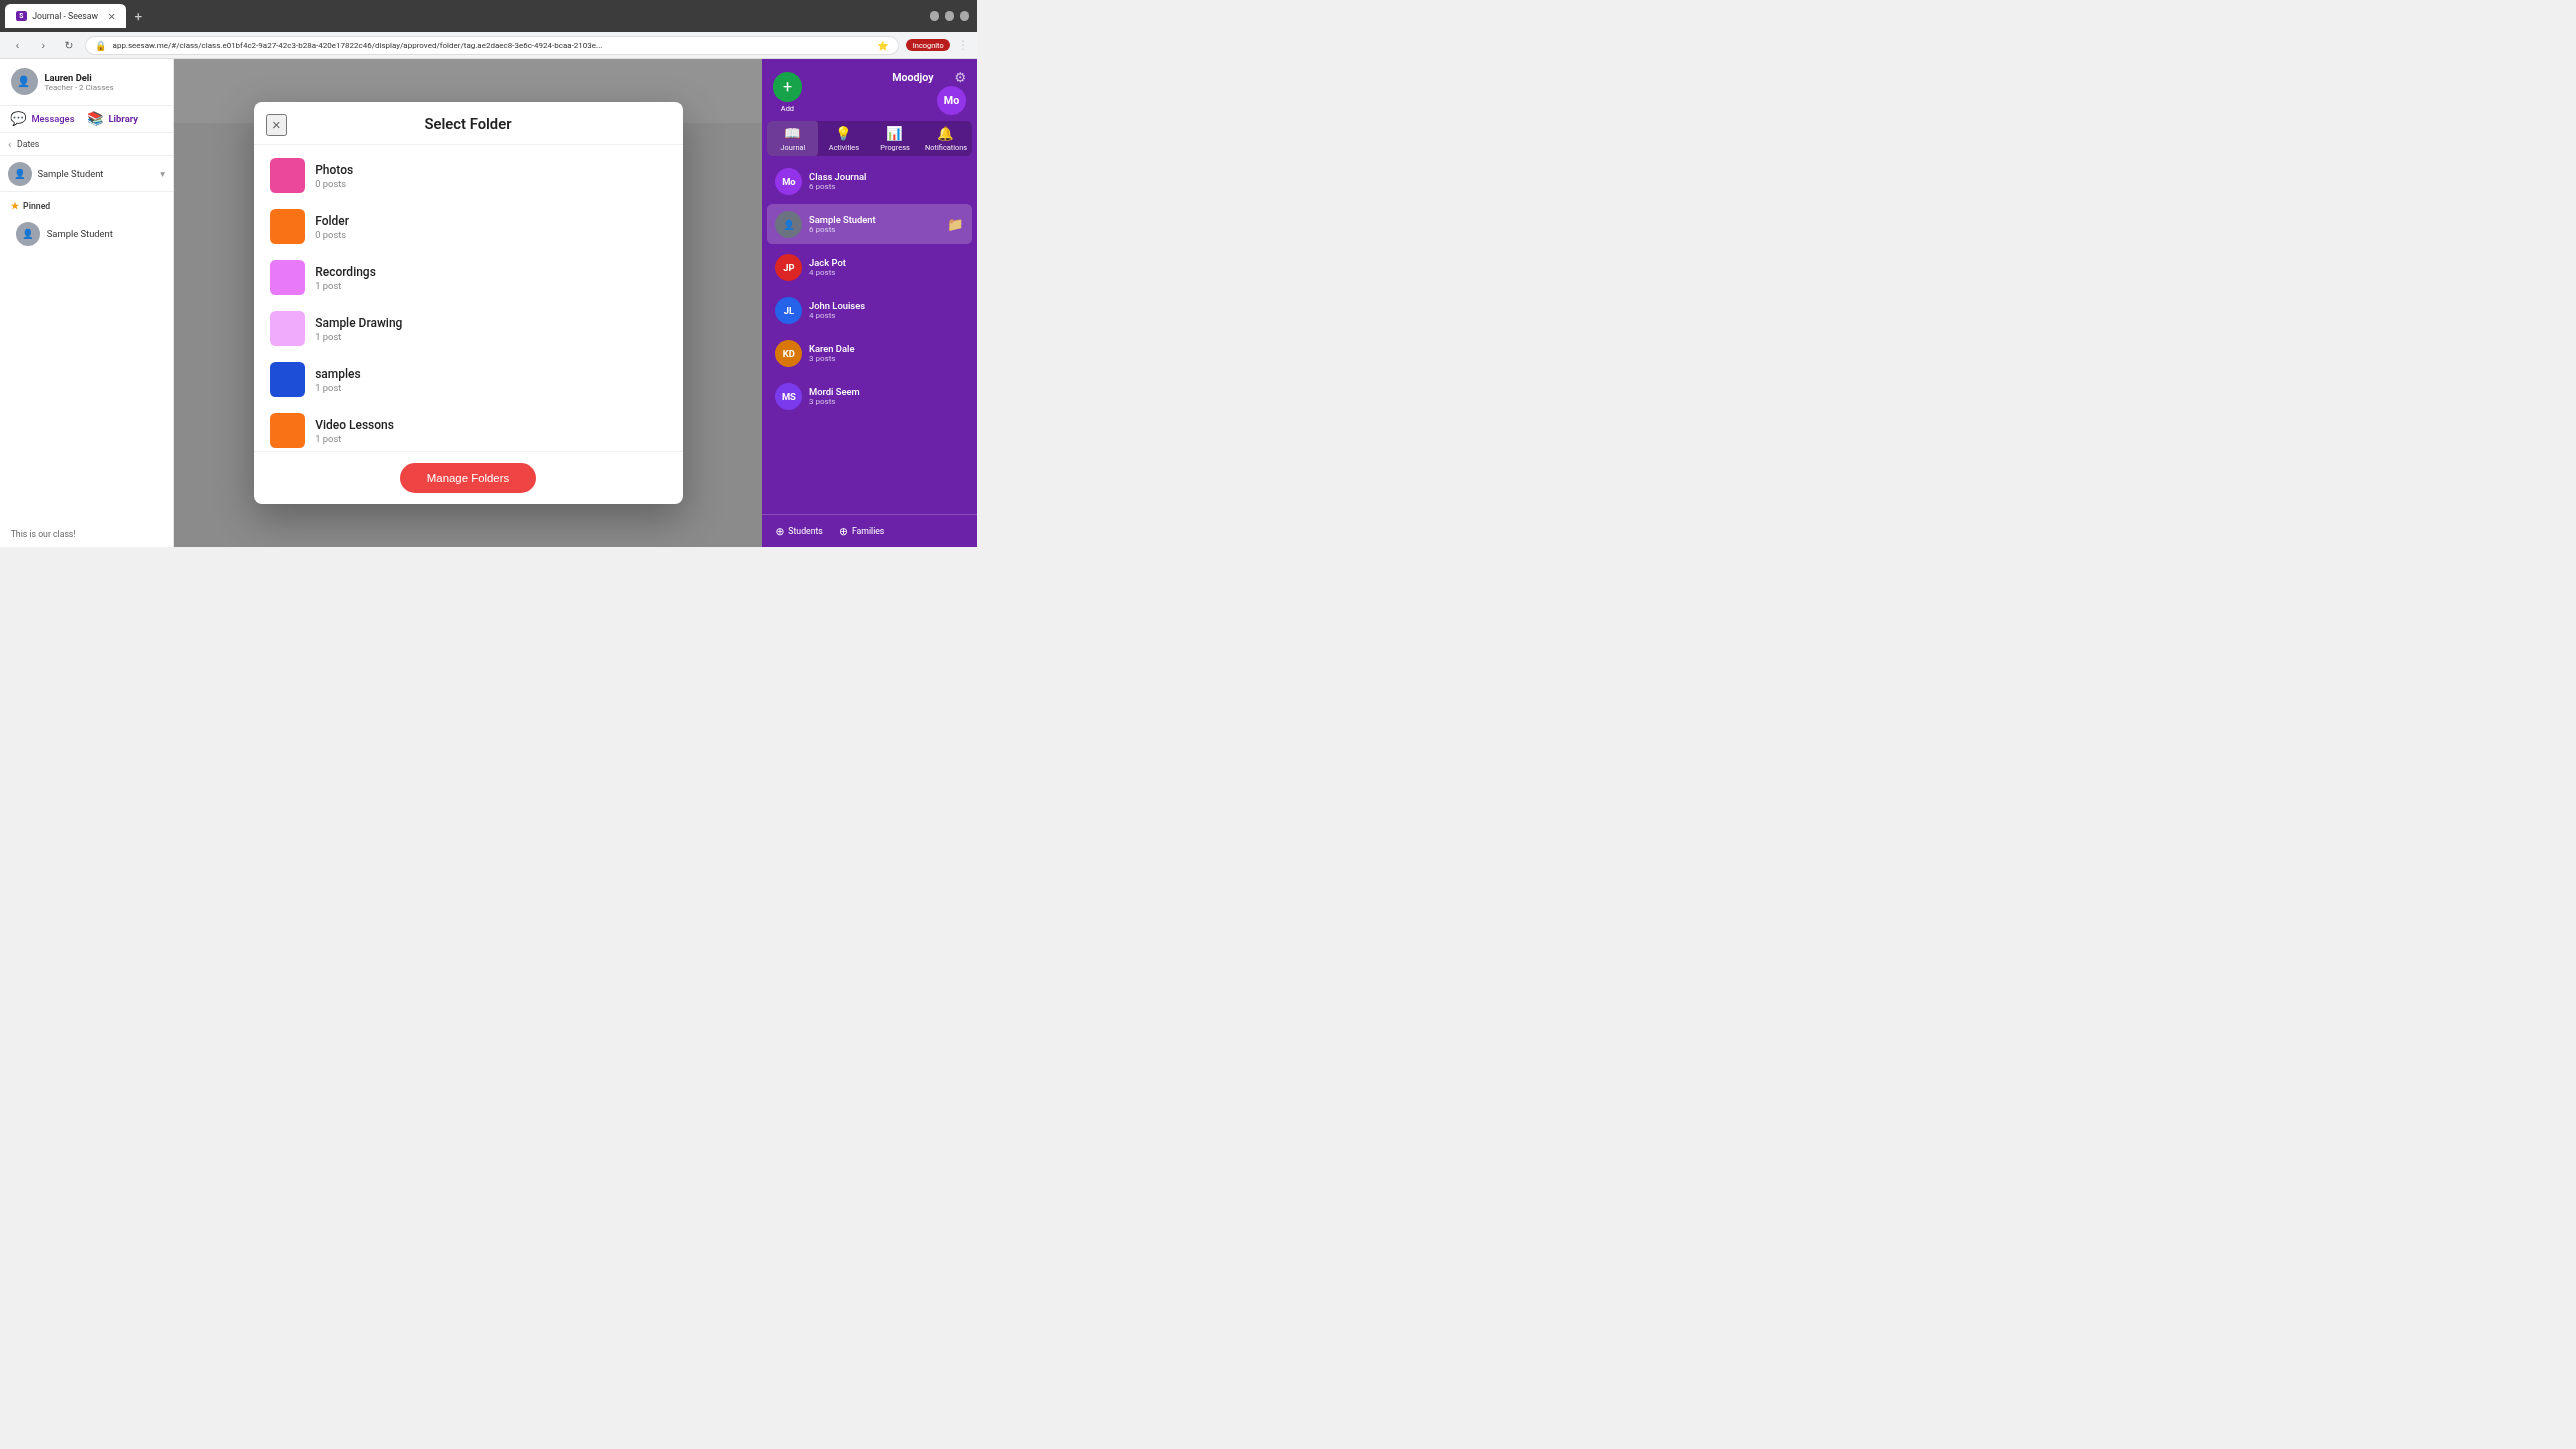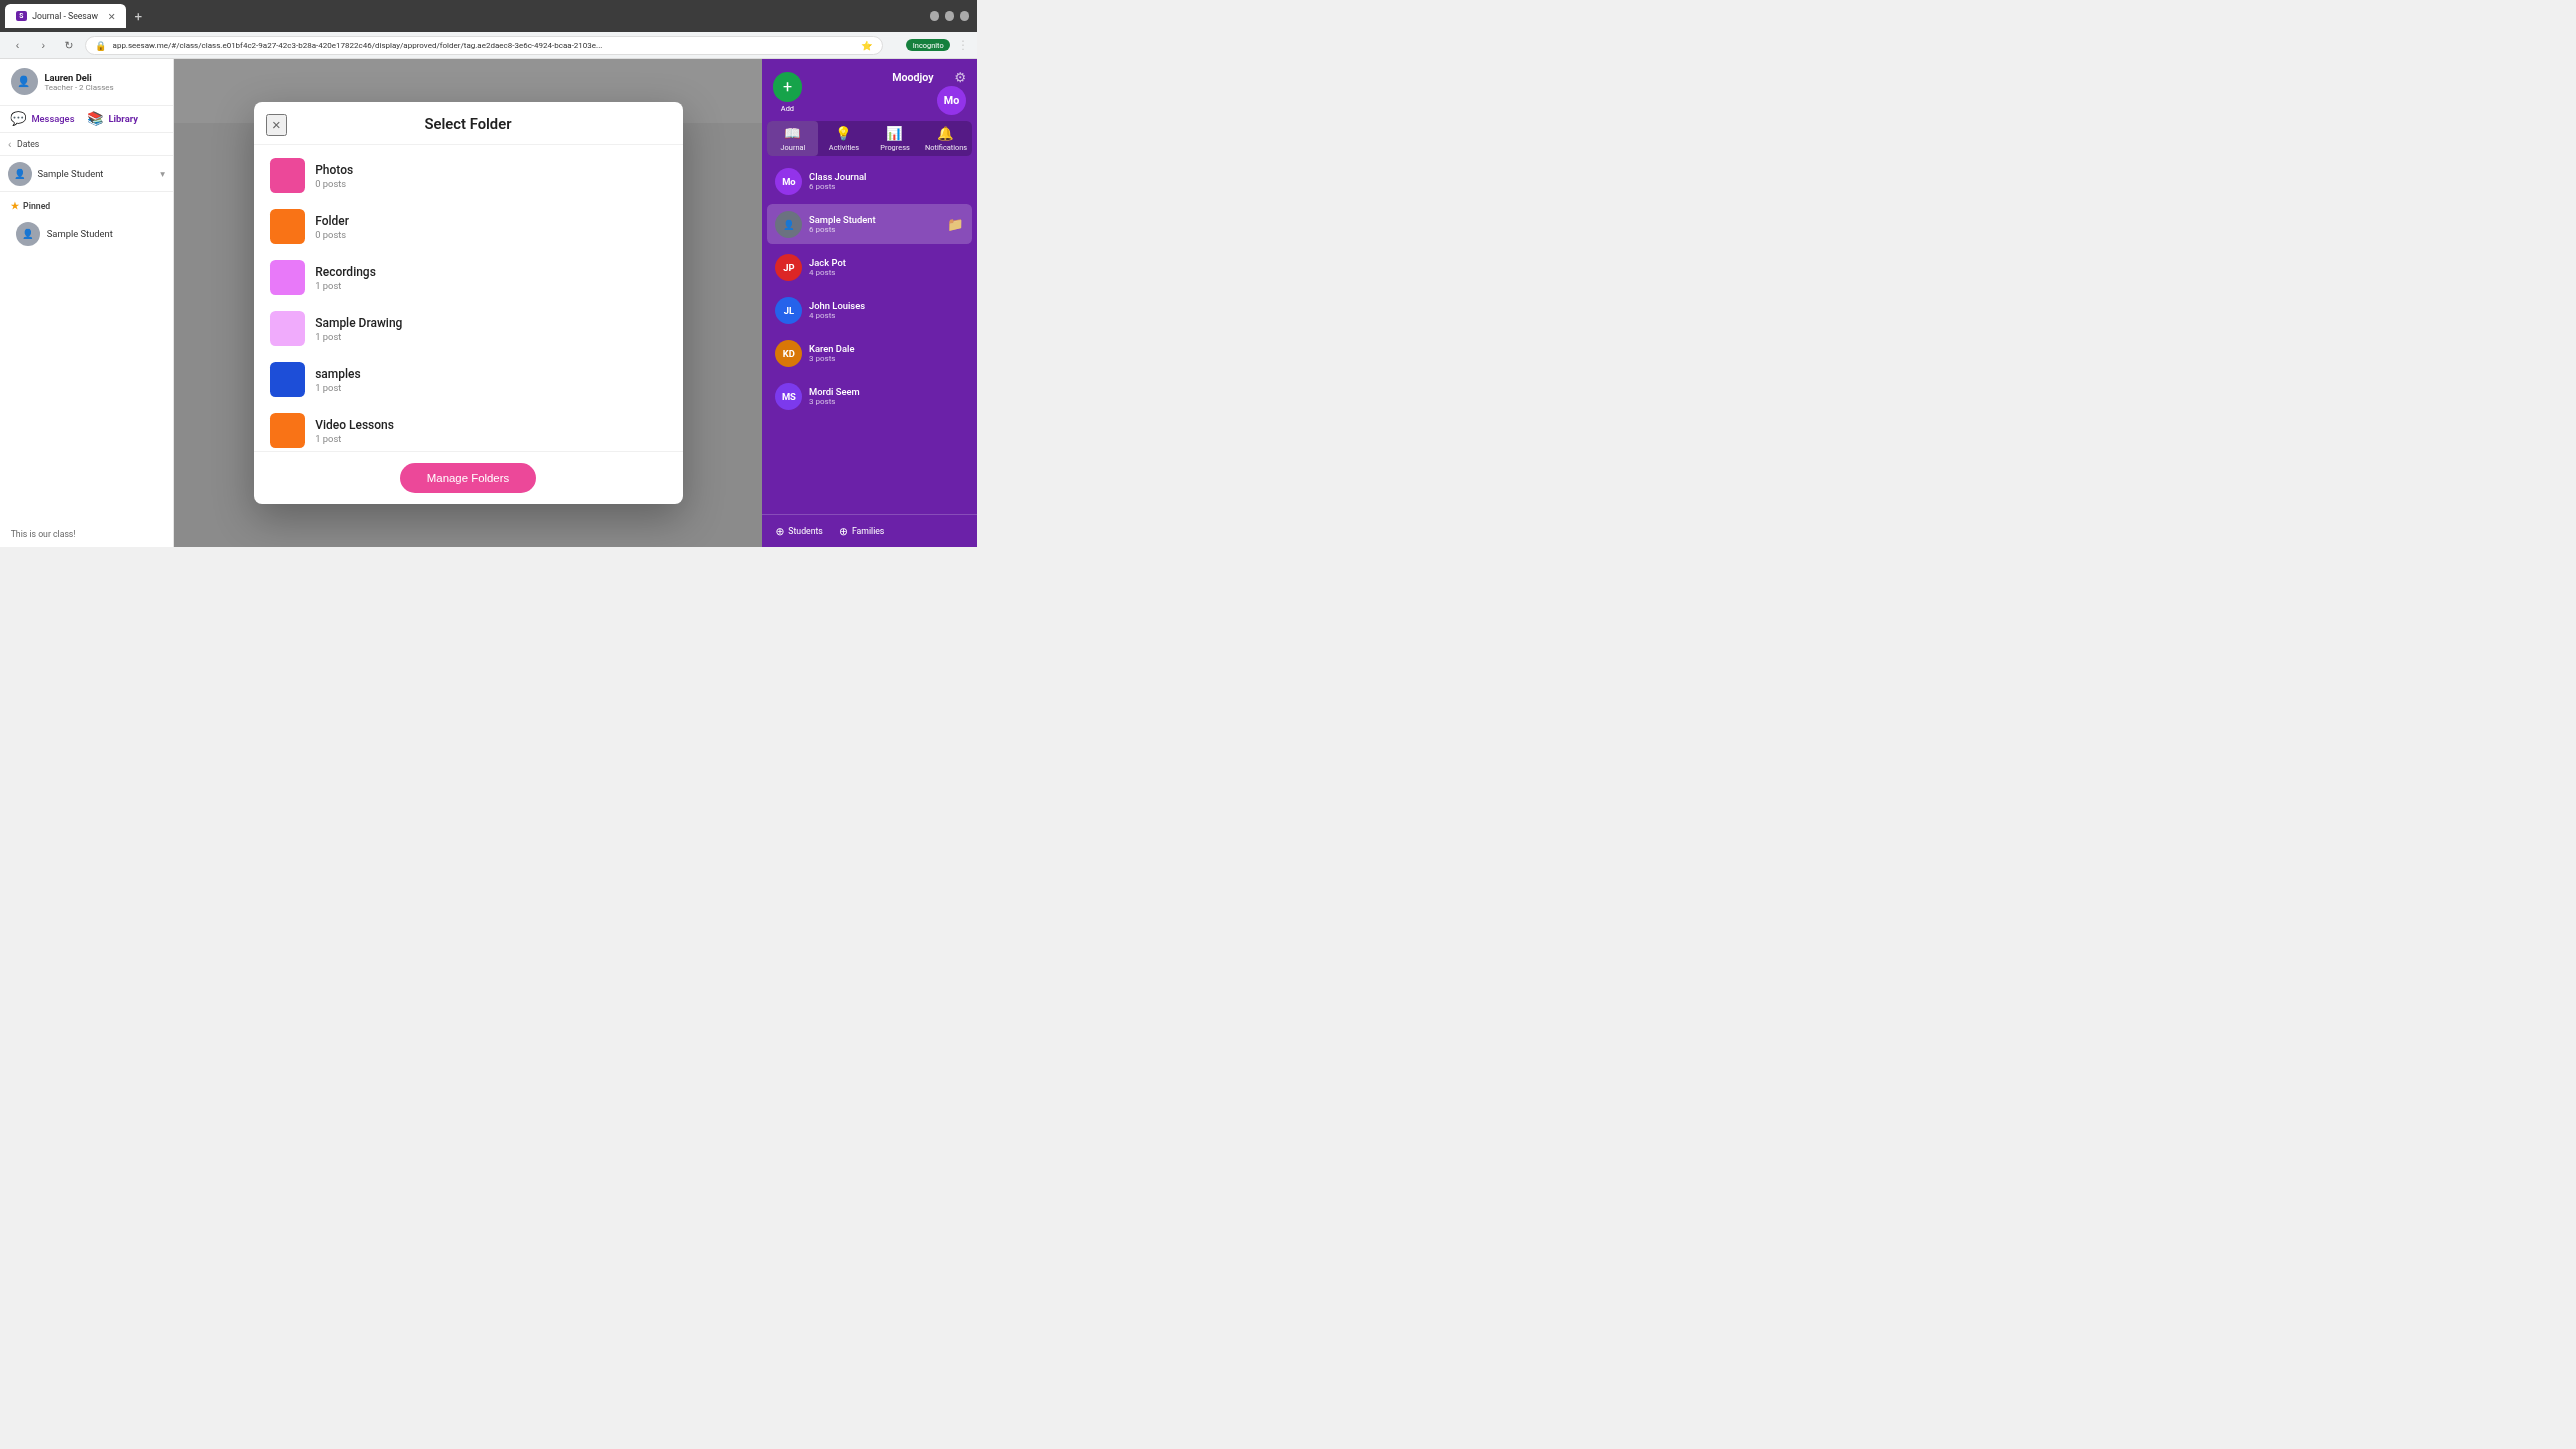--- a/index.html
+++ b/index.html
@@ -111,26 +111,25 @@
     }
     .address-text {
       font-size: 8px;
       color: #333;
       flex: 1;
       overflow: hidden;
       text-overflow: ellipsis;
       white-space: nowrap;
     }
     .incognito-badge {
-      background: #15803d;
+      background: #b91c1c;
       color: #fff;
       border-radius: 8px;
       padding: 1.3px 6.7px;
       font-size: 7.4px;
-      margin-left: 16px;
     }
 
     
     .app-container {
       display: flex;
       height: calc(547px - 59px);
       position: relative;
     }
 
     
@@ -401,21 +400,21 @@
       color: #888;
       margin-top: 1.3px;
     }
     .modal-footer {
       padding: 10.7px 16px;
       border-top: 0.7px solid #f0f0f0;
       display: flex;
       justify-content: center;
     }
     .manage-btn {
-      background: #ec4899;
+      background: #ef4444;
       color: white;
       border: none;
       border-radius: 16px;
       padding: 9.4px 27px;
       font-size: 11.4px;
       font-weight: 500;
       cursor: pointer;
     }
 
     

